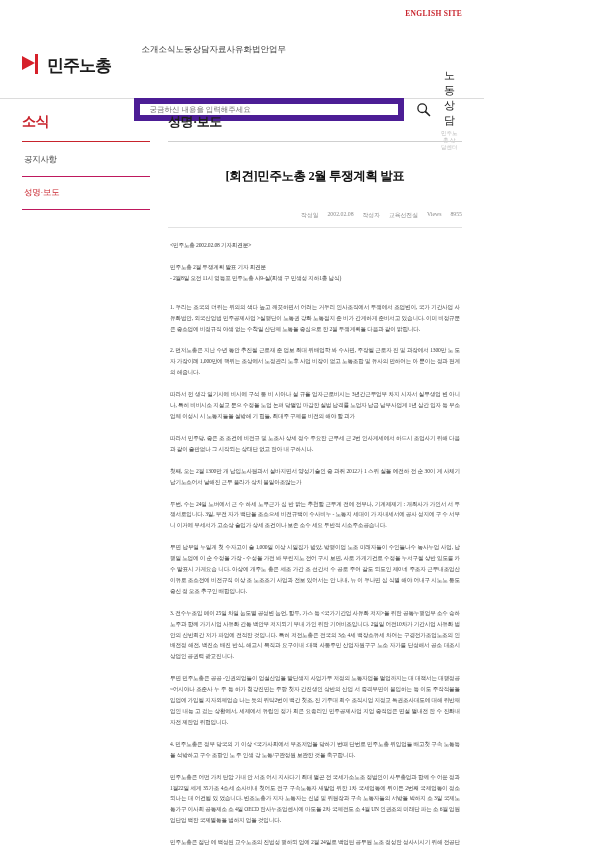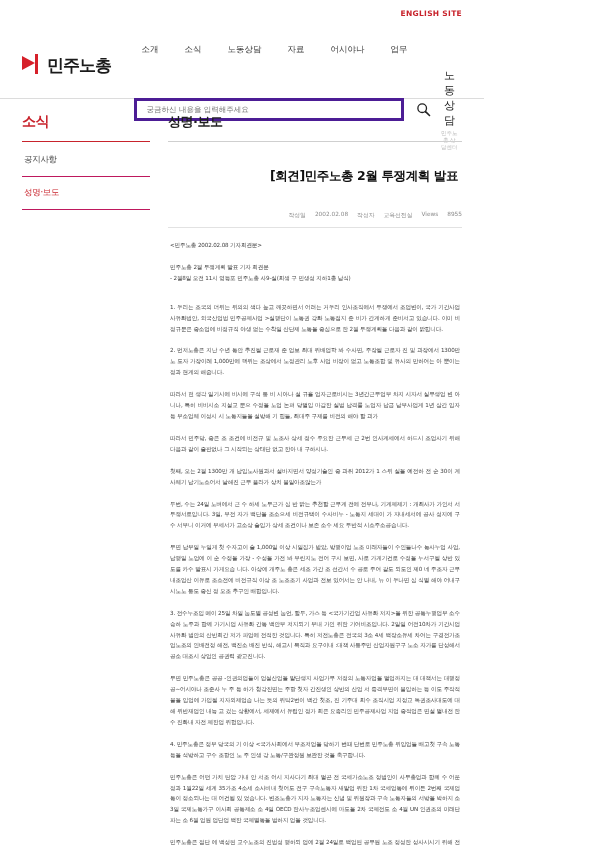--- a/index.html
+++ b/index.html
@@ -9,20 +9,21 @@
     background: #ffffff;
     font-family: "DejaVu Sans", "Liberation Sans", sans-serif;
   }
   body { overflow: hidden; }
 
   .page {
     position: relative;
     width: 484px;
     height: 850px;
     background: #fff;
+    font-family: Liberation Serif, serif;
   }
 
   
   .topbar {
     height: 26px;
     display: flex;
     align-items: center;
     justify-content: flex-end;
     padding-right: 22px;
   }
@@ -74,39 +75,38 @@
     letter-spacing: -1px;
   }
 
   .header-right {
     flex: 1;
     display: flex;
     flex-direction: column;
   }
   .gnb {
     display: flex;
-    gap: 26px;
     padding: 12px 0 0 8px;
     font-size: 8.5px;
     color: #3a3a3a;
   }
   .gnb span { cursor: pointer; }
 
   .searchrow {
     display: flex;
     align-items: center;
     margin-top: 12px;
     gap: 10px;
   }
   .searchbox {
     flex: 0 0 270px;
     height: 23px;
-    border: 3px solid #4c1d95;
-    display: flex;
-    align-items: center;
+    border: 6px solid #4c1d95;
+    display: flex;
+    align-items: flex-end;
     padding: 0 8px;
     background: #fff;
   }
   .searchbox input {
     border: 0; outline: 0;
     font-size: 7.5px;
     color: #9b9b9b;
     width: 100%;
     font-family: inherit;
     background: transparent;
@@ -177,21 +177,21 @@
     font-size: 13px;
     font-weight: bold;
     color: #1f1f1f;
     letter-spacing: -.5px;
     padding-bottom: 10px;
     border-bottom: 1px solid #cfcfcf;
   }
 
   .article-head {
     padding: 26px 4px 10px 4px;
-    text-align: right;
+    text-align: center;
   }
   .article-title {
     font-size: 12.5px;
     font-weight: bold;
     color: #111;
     letter-spacing: -.4px;
   }
   .article-meta {
     margin-top: 16px;
     display: flex;
@@ -233,21 +233,21 @@
       <span class="logo-text">민주노총</span>
     </div>
 
     <div class="header-right">
 
       <div class="gnb">
         <span>소개</span>
         <span>소식</span>
         <span>노동상담</span>
         <span>자료</span>
-        <span>어시야나</span>
+        <span>사유화법안</span>
         <span>업무</span>
       </div>
 
       <div class="searchrow">
         <div class="searchbox">
           <input type="text" placeholder="궁금하신 내용을 입력해주세요" style="">
         </div>
         <span class="search-icon">
           <svg width="15" height="15" viewBox="0 0 16 16">
             <circle cx="6.6" cy="6.6" r="4.6" fill="none" stroke="#222" stroke-width="1.4"></circle>

